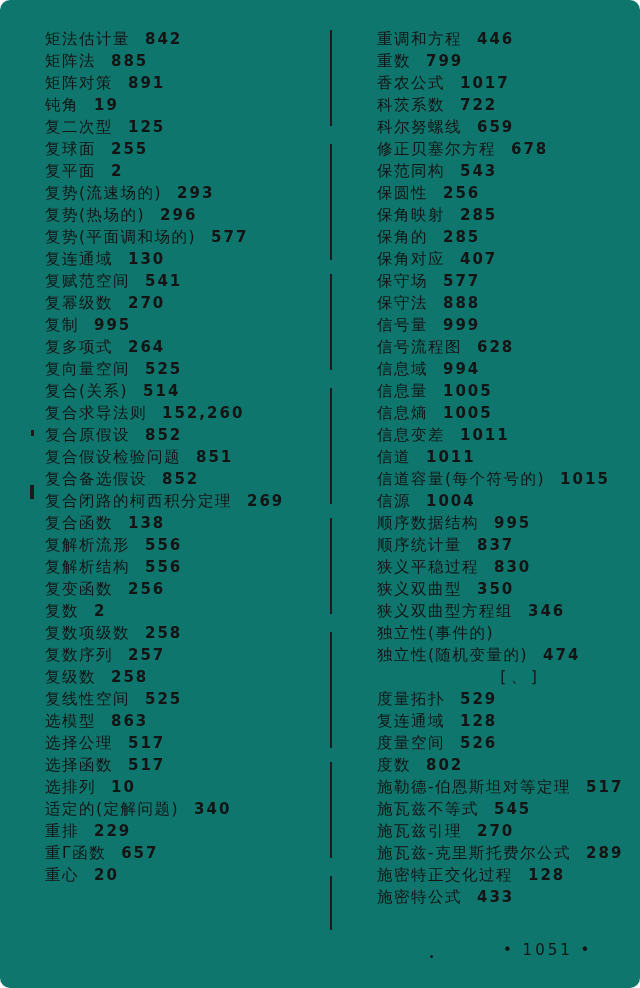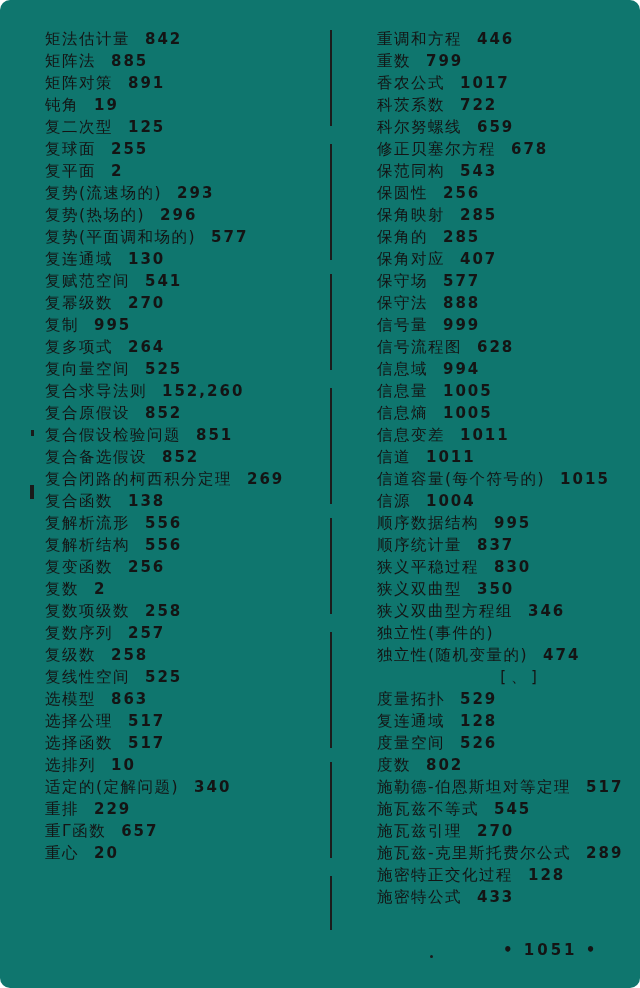--- a/index.html
+++ b/index.html
@@ -59,21 +59,21 @@
       rgba(28,28,28,0) 96px, rgba(28,28,28,0) 114px,
       #1c1c1c 114px, #1c1c1c 230px,
       rgba(28,28,28,0) 230px, rgba(28,28,28,0) 244px
     );
   }
   .footer {
     position: absolute;
     left: 503px;
     top: 941px;
     font-size: 15px;
-    font-weight: bold;
+    font-weight: normal;
     letter-spacing: 3px;
   }
   .speck {
     position: absolute;
     background: #1a1a1a;
   }
   .speck-a { left: 30px;  top: 485px; width: 4px; height: 14px; }
   .speck-b { left: 31px;  top: 430px; width: 3px; height: 6px;  }
   .speck-c { left: 430px; top: 955px; width: 3px; height: 3px; border-radius: 50%; }
 </style>
@@ -92,20 +92,21 @@
       <div class="row"><span class="term">复平面</span><span class="pg">2</span></div>
       <div class="row"><span class="term">复势(流速场的)</span><span class="pg">293</span></div>
       <div class="row"><span class="term">复势(热场的)</span><span class="pg">296</span></div>
       <div class="row"><span class="term">复势(平面调和场的)</span><span class="pg">577</span></div>
       <div class="row"><span class="term">复连通域</span><span class="pg">130</span></div>
       <div class="row"><span class="term">复赋范空间</span><span class="pg">541</span></div>
       <div class="row"><span class="term">复幂级数</span><span class="pg">270</span></div>
       <div class="row"><span class="term">复制</span><span class="pg">995</span></div>
       <div class="row"><span class="term">复多项式</span><span class="pg">264</span></div>
       <div class="row"><span class="term">复向量空间</span><span class="pg">525</span></div>
+      <div class="row"><span class="term">复合(关系)</span><span class="pg">514</span></div>
       <div class="row"><span class="term">复合求导法则</span><span class="pg">152,260</span></div>
       <div class="row"><span class="term">复合原假设</span><span class="pg">852</span></div>
       <div class="row"><span class="term">复合假设检验问题</span><span class="pg">851</span></div>
       <div class="row"><span class="term">复合备选假设</span><span class="pg">852</span></div>
       <div class="row"><span class="term">复合闭路的柯西积分定理</span><span class="pg">269</span></div>
       <div class="row"><span class="term">复合函数</span><span class="pg">138</span></div>
       <div class="row"><span class="term">复解析流形</span><span class="pg">556</span></div>
       <div class="row"><span class="term">复解析结构</span><span class="pg">556</span></div>
       <div class="row"><span class="term">复变函数</span><span class="pg">256</span></div>
       <div class="row"><span class="term">复数</span><span class="pg">2</span></div>

